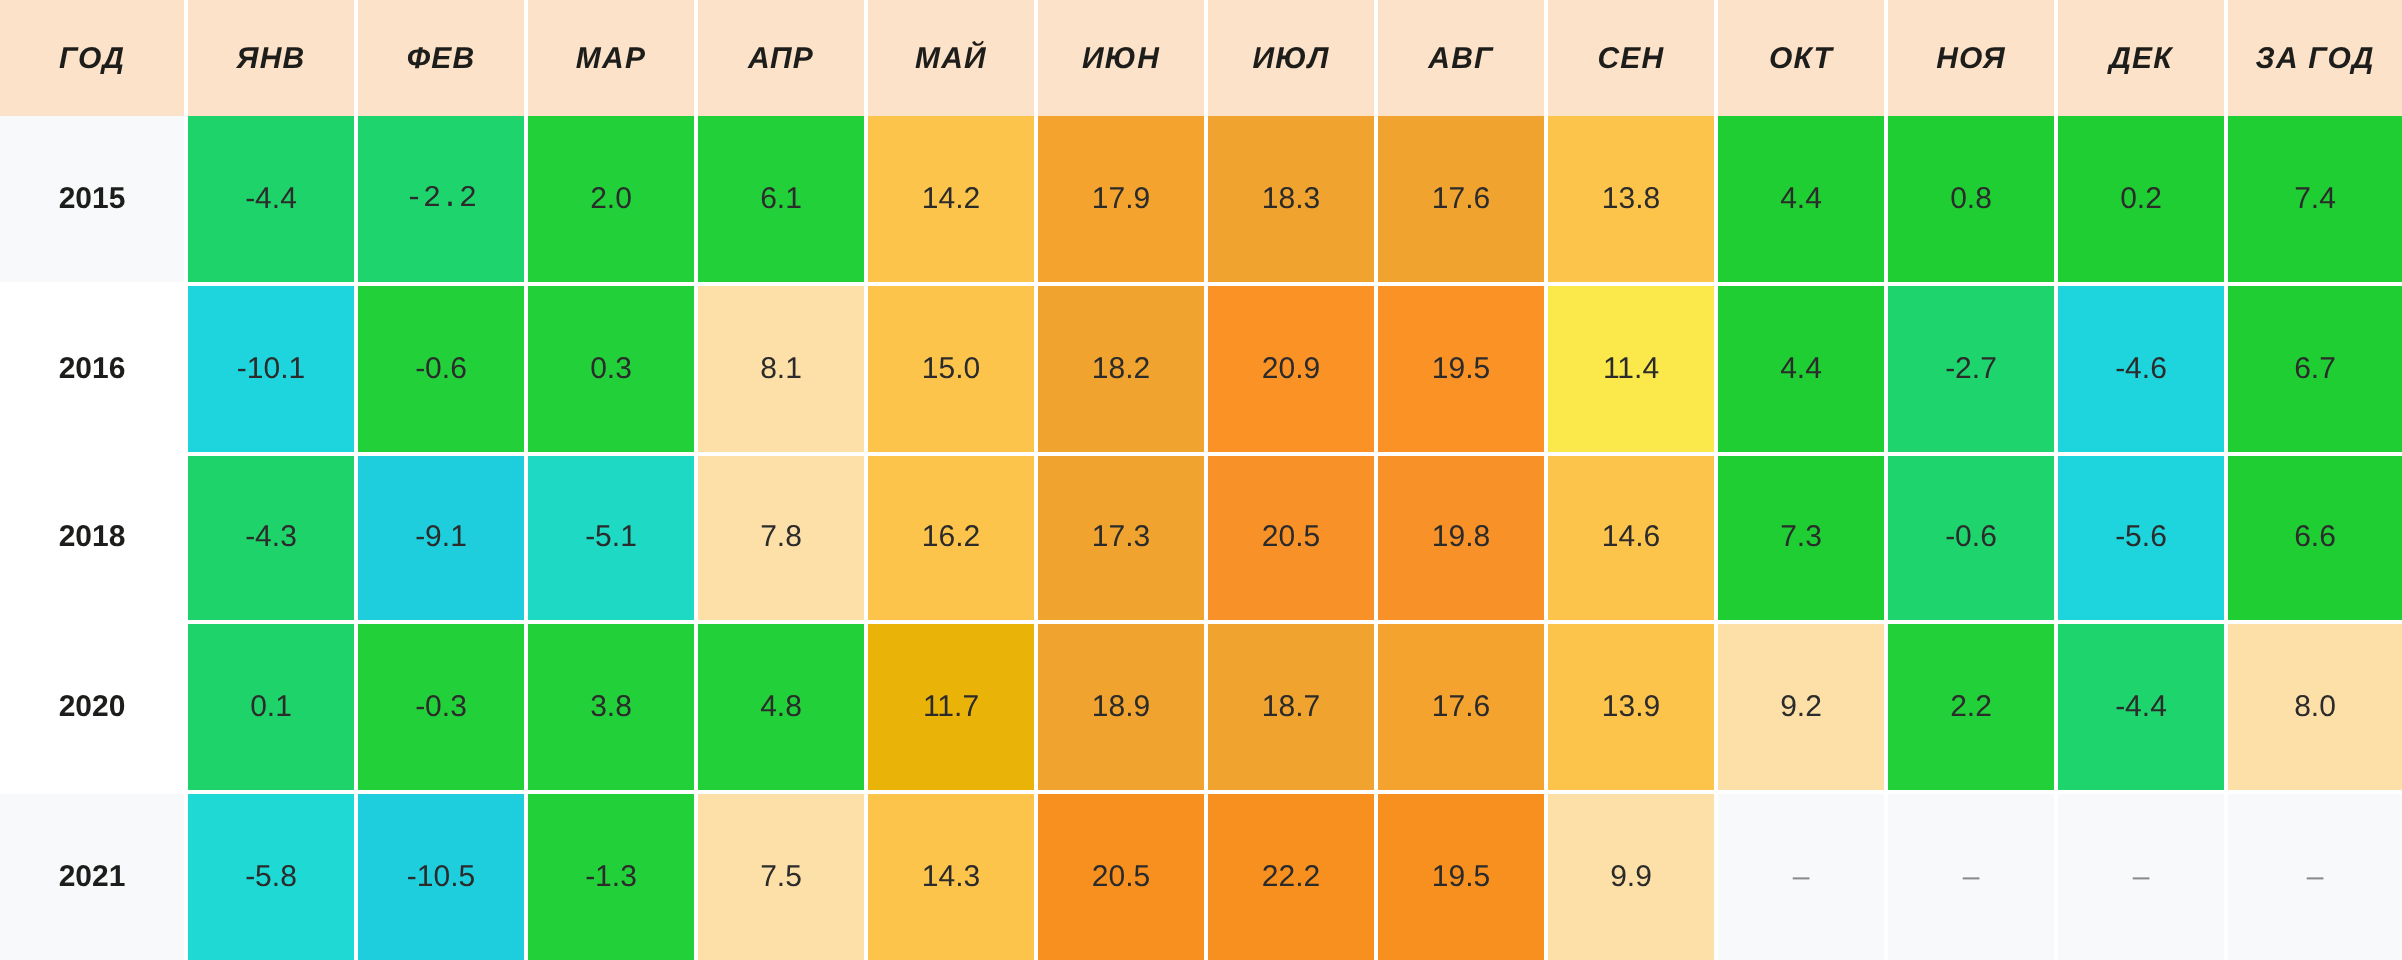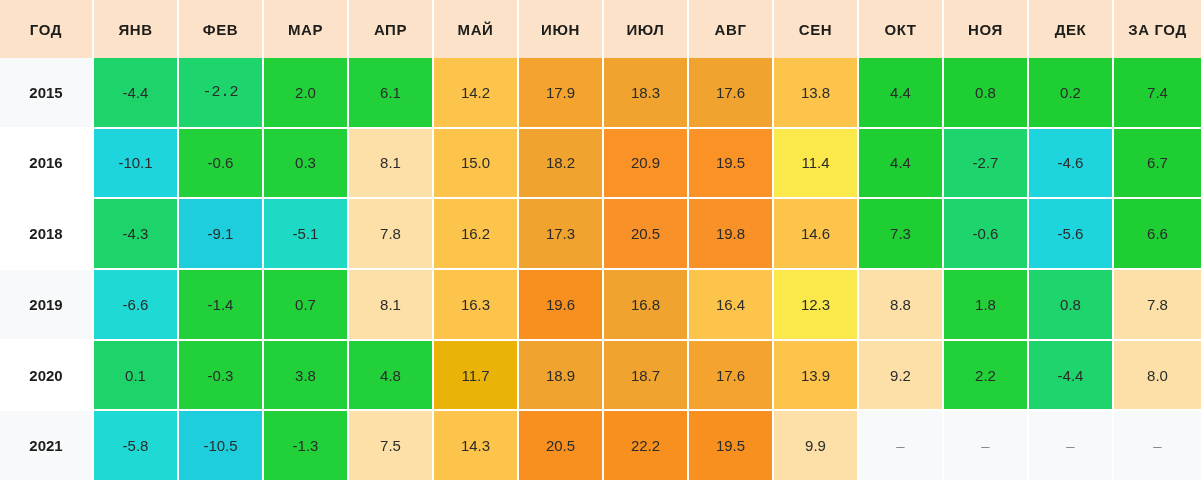--- a/index.html
+++ b/index.html
@@ -28,20 +28,21 @@
     background: #fce2c8;
     color: #1d1d1b;
     font-size: 15px;
     font-weight: bold;
     letter-spacing: 0.6px;
     text-align: center;
     vertical-align: middle;
     height: 58px;
     padding: 0;
     border-right: 2px solid #ffffff;
+    font-style: italic;
   }
   thead th:last-child { border-right: none; }
 
   tbody td {
     text-align: center;
     vertical-align: middle;
     height: 60px;
     padding: 0;
     font-size: 15px;
     color: #2b2b2b;
@@ -146,36 +147,20 @@
         <td style="background: rgb(253, 196, 75);">16.2</td>
         <td style="background: rgb(240, 163, 46);">17.3</td>
         <td style="background: rgb(247, 145, 40);">20.5</td>
         <td style="background: rgb(247, 145, 40);">19.8</td>
         <td style="background: rgb(253, 196, 75);">14.6</td>
         <td style="background: rgb(31, 206, 51);">7.3</td>
         <td style="background: rgb(30, 212, 109);">-0.6</td>
         <td style="background: rgb(30, 212, 221);">-5.6</td>
         <td style="background: rgb(31, 206, 51);">6.6</td>
       </tr>
-      <tr class="odd">
-        <td class="year-cell">2019</td>
-        <td style="background: rgb(30, 217, 212);">-6.6</td>
-        <td style="background: rgb(34, 208, 58);">-1.4</td>
-        <td style="background: rgb(34, 208, 58);">0.7</td>
-        <td style="background: rgb(253, 224, 168);">8.1</td>
-        <td style="background: rgb(253, 196, 75);">16.3</td>
-        <td style="background: rgb(247, 144, 31);">19.6</td>
-        <td style="background: rgb(240, 163, 46);">16.8</td>
-        <td style="background: rgb(253, 196, 75);">16.4</td>
-        <td style="background: rgb(251, 233, 75);">12.3</td>
-        <td style="background: rgb(253, 224, 168);">8.8</td>
-        <td style="background: rgb(34, 208, 58);">1.8</td>
-        <td style="background: rgb(30, 212, 109);">0.8</td>
-        <td style="background: rgb(253, 224, 168);">7.8</td>
-      </tr>
       <tr class="even">
         <td class="year-cell">2020</td>
         <td style="background: rgb(30, 212, 106);">0.1</td>
         <td style="background: rgb(34, 208, 58);">-0.3</td>
         <td style="background: rgb(34, 208, 58);">3.8</td>
         <td style="background: rgb(34, 208, 58);">4.8</td>
         <td style="background: #eab308;">11.7</td>
         <td style="background: rgb(240, 163, 46);">18.9</td>
         <td style="background: rgb(240, 163, 46);">18.7</td>
         <td style="background: rgb(244, 163, 46);">17.6</td>

